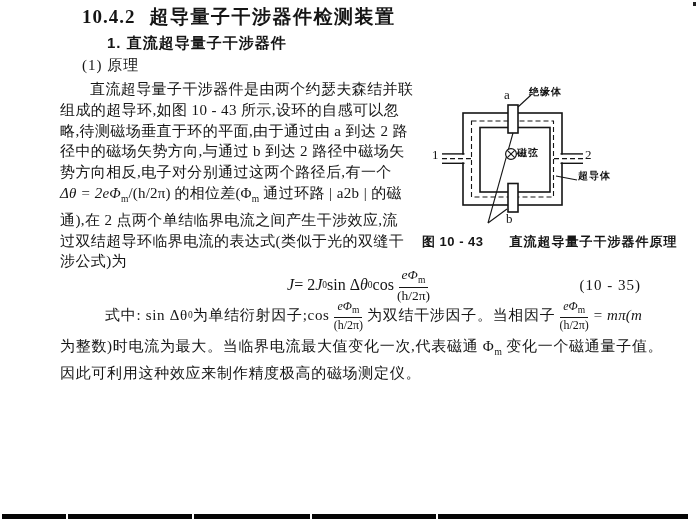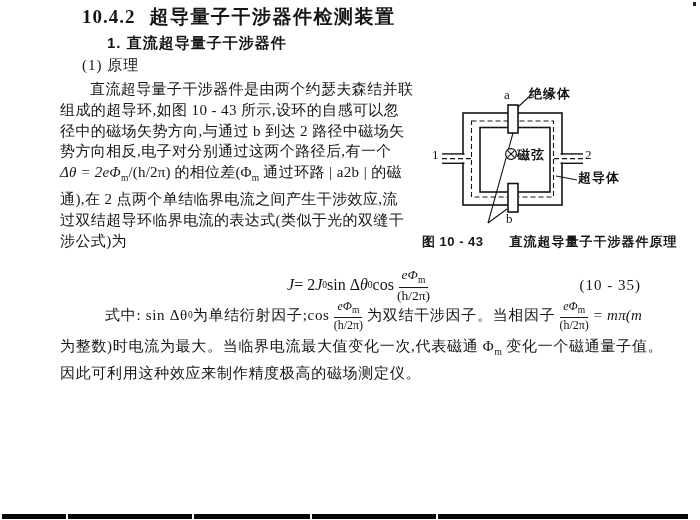--- a/index.html
+++ b/index.html
@@ -33,21 +33,21 @@
   .eqrow .frac{font-size:13.5px;}
   .eqnum{position:absolute;right:19px;top:50%;transform:translateY(-50%);font-size:15px;letter-spacing:1px;}
   
   .para2{left:60px;top:294px;width:604px;font-size:15px;letter-spacing:0.7px;}
   .para2 .mline{display:flex;align-items:center;height:42px;padding-left:45px;white-space:nowrap;}
   .para2 .mline .frac{font-size:12px;margin:0 4px;}
   .para2 .line{line-height:20.6px;white-space:nowrap;}
   
   .fig-svg{position:absolute;left:420px;top:75px;width:265px;height:170px;}
   .figlabel{font-size:13px;}
-  .figlabel-hei{font-size:13px;font-weight:bold;font-family:"Liberation Sans", sans-serif;letter-spacing:1px;}
+  .figlabel-hei{font-size:10px;font-weight:bold;font-family:"Liberation Sans", sans-serif;letter-spacing:1px;}
   .caption{left:422px;top:233px;font-size:13px;font-weight:bold;
            font-family:"Liberation Sans", sans-serif;letter-spacing:0.5px;}
   .caption .cap-txt{margin-left:26px;letter-spacing:1px;}
   
   .scanbar{left:2px;top:514px;width:686px;height:5px;background:#050505;}
   .gap{position:absolute;top:0;width:2px;height:5px;background:#ffffff;}
   .speck{left:693px;top:2px;width:3px;height:4px;background:#222;}
 </style>
 </head>
 <body>
@@ -57,20 +57,21 @@
   <div class="abs title">
     <span class="num">10.4.2</span><span class="cn">超导量子干涉器件检测装置</span>
   </div>
 
   <div class="abs h1">1. 直流超导量子干涉器件</div>
   <div class="abs h2">(1) 原理</div>
 
   <div class="abs para1">
     <div class="line indent">直流超导量子干涉器件是由两个约瑟夫森结并联</div>
     <div class="line">组成的超导环,如图 10 - 43 所示,设环的自感可以忽</div>
+    <div class="line">略,待测磁场垂直于环的平面,由于通过由 a 到达 2 路</div>
     <div class="line">径中的磁场矢势方向,与通过 b 到达 2 路径中磁场矢</div>
     <div class="line">势方向相反,电子对分别通过这两个路径后,有一个</div>
     <div class="line"><span class="lat it">Δθ = 2eΦ</span><sub class="s">m</sub><span class="lat">/(h/2π) 的相位差(Φ</span><sub class="s">m</sub><span> 通过环路 | a2b | 的磁</span></div>
     <div class="line">通),在 2 点两个单结临界电流之间产生干涉效应,流</div>
     <div class="line">过双结超导环临界电流的表达式(类似于光的双缝干</div>
     <div class="line">涉公式)为</div>
   </div>
 
   <div class="abs eqrow">
     <span class="it">J</span>

